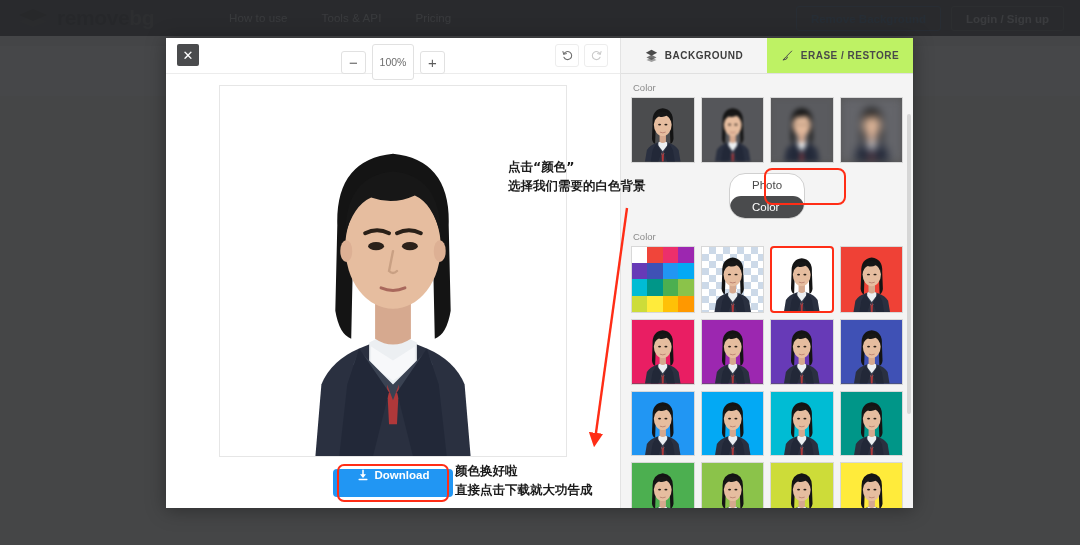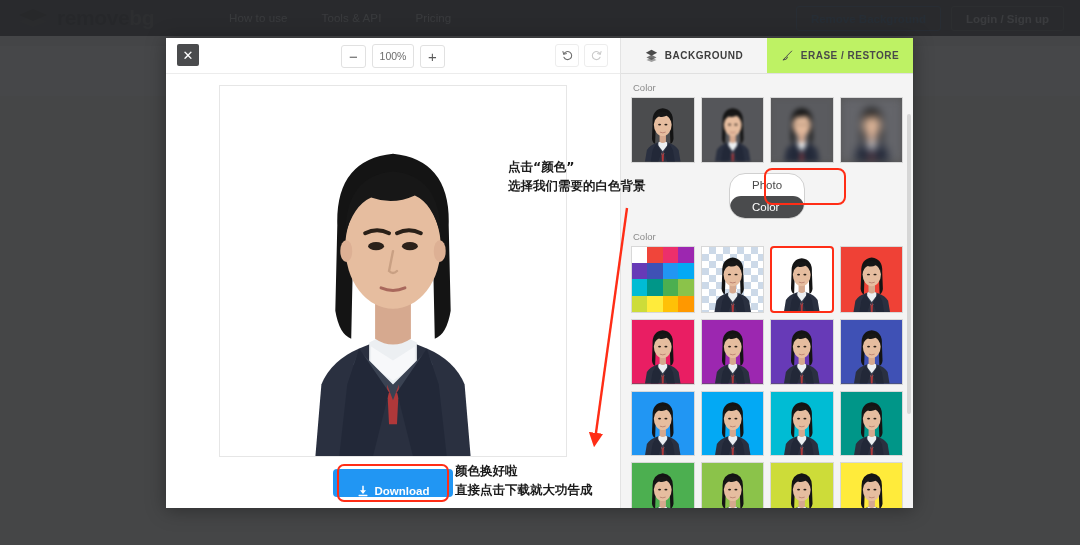--- a/index.html
+++ b/index.html
@@ -107,21 +107,21 @@
     top: 6px; display: flex; align-items: center; gap: 6px;
   }
   .zoom-btn {
     width: 25px; height: 23px;
     border: 1px solid #e1e1e1; border-radius: 3px;
     background: #fff; color: #5c5c5c;
     display: flex; align-items: center; justify-content: center;
     font-size: 15px; cursor: pointer; line-height: 1;
   }
   .zoom-level {
-    min-width: 42px; height: 24px;
+    min-width: 42px; height: 36px;
     border: 1px solid #e1e1e1; border-radius: 3px;
     background: #fff; color: #6d6d6d;
     display: flex; align-items: center; justify-content: center;
     font-size: 10.5px; cursor: pointer;
   }
   .history-group {
     position: absolute; right: 12px; top: 6px;
     display: flex; gap: 5px;
   }
   .hist-btn {
@@ -150,21 +150,21 @@
 
   .download-row {
     height: 50px; flex: none;
     display: flex; align-items: center; justify-content: center;
     position: relative;
   }
   .download-btn {
     background: #2196f3; color: #fff;
     border-radius: 4px; height: 28px;
     padding: 0 24px;
-    display: flex; align-items: flex-end; gap: 6px;
+    display: flex; align-items: flex-start; gap: 6px;
     font-size: 11.5px; font-weight: 700; cursor: pointer;
   }
   .dl-icon { display: block; }
   .ann-box-download {
     position: absolute;
     left: 50%; transform: translateX(-50%);
     top: 6px;
     width: 112px; height: 38px;
     border: 2.5px solid #ff2d16; border-radius: 7px;
     pointer-events: none;

